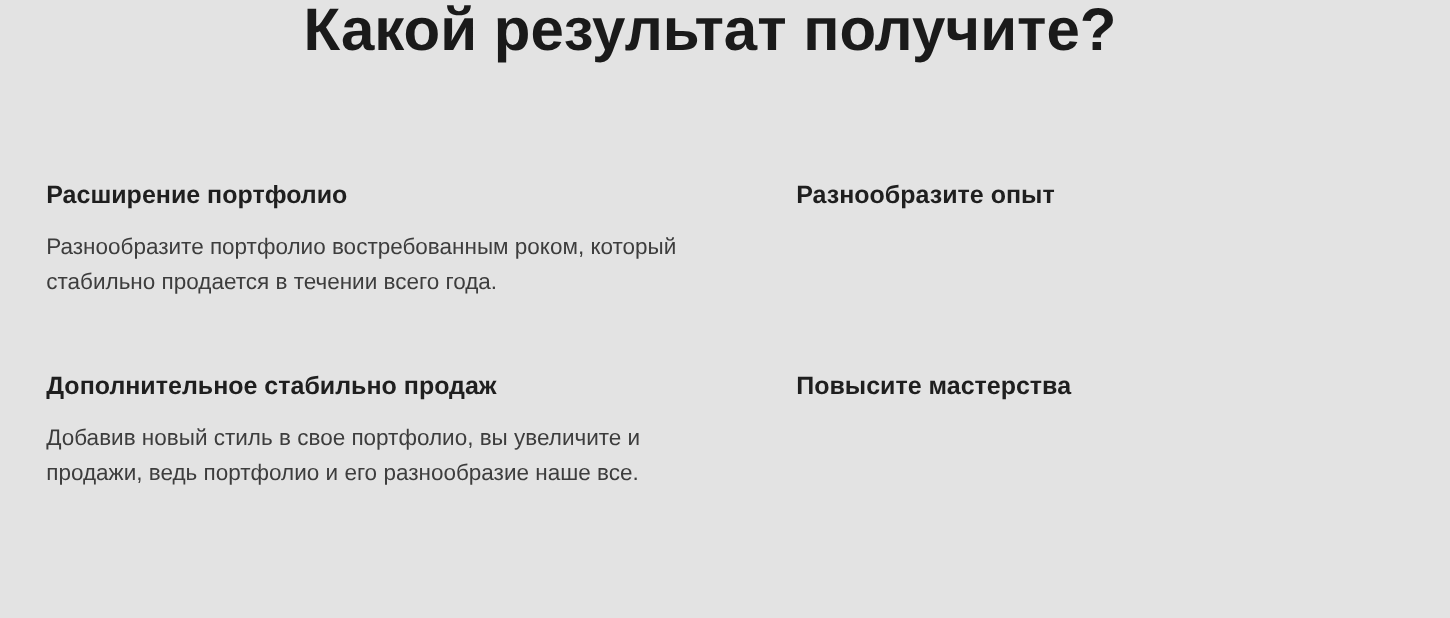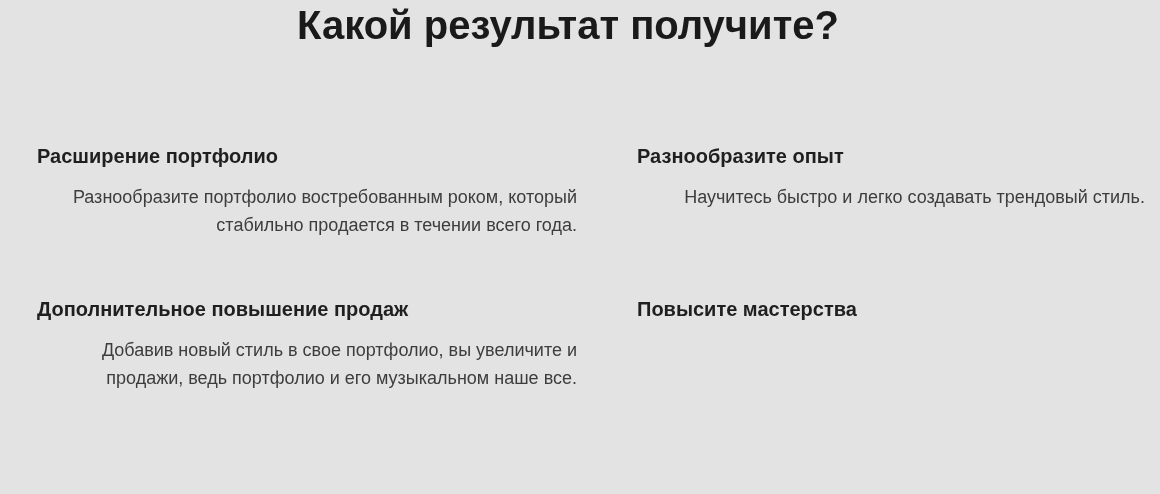--- a/index.html
+++ b/index.html
@@ -12,21 +12,21 @@
     height: 494px;
     background: #e3e3e3;
     overflow: hidden;
     font-family: "Liberation Sans", "DejaVu Sans", sans-serif;
     -webkit-font-smoothing: antialiased;
   }
   .title {
     margin: 2px 0 0 0;
     width: 1136px;
     text-align: center;
-    font-size: 40px;
+    font-size: 48px;
     line-height: 46px;
     font-weight: 700;
     color: #1a1a1a;
     letter-spacing: 0px;
   }
   .grid {
     display: grid;
     grid-template-columns: 600px auto;
     row-gap: 57px;
     margin: 95px 0 12px 37px;
@@ -37,47 +37,45 @@
     line-height: 27px;
     font-weight: 700;
     color: #1f1f1f;
   }
   .cell p {
     margin: 0;
     font-size: 18px;
     line-height: 28px;
     font-weight: 400;
     color: #3d3d3d;
-    text-align: right;
   }
   .cell-left p  { max-width: 540px; }
   .cell-right p { max-width: 508px; }
 </style>
 </head>
 <body>
 
 <div class="page">
 
   <h2 class="title">Какой результат получите?</h2>
 
   <div class="grid">
 
     <div class="cell cell-left">
       <h3>Расширение портфолио</h3>
       <p>Разнообразите портфолио востребованным роком, который стабильно продается в течении всего года.</p>
     </div>
 
     <div class="cell cell-right">
       <h3>Разнообразите опыт</h3>
-      <p>Научитесь быстро и легко создавать трендовый стиль.</p>
     </div>
 
     <div class="cell cell-left">
-      <h3>Дополнительное повышение продаж</h3>
-      <p>Добавив новый стиль в свое портфолио, вы увеличите и продажи, ведь портфолио и его музыкальном наше все.</p>
+      <h3>Дополнительное стабильно продаж</h3>
+      <p>Добавив новый стиль в свое портфолио, вы увеличите и продажи, ведь портфолио и его разнообразие наше все.</p>
     </div>
 
     <div class="cell cell-right">
       <h3>Повысите мастерства</h3>
     </div>
 
   </div>
 </div>
 
 </body></html>

